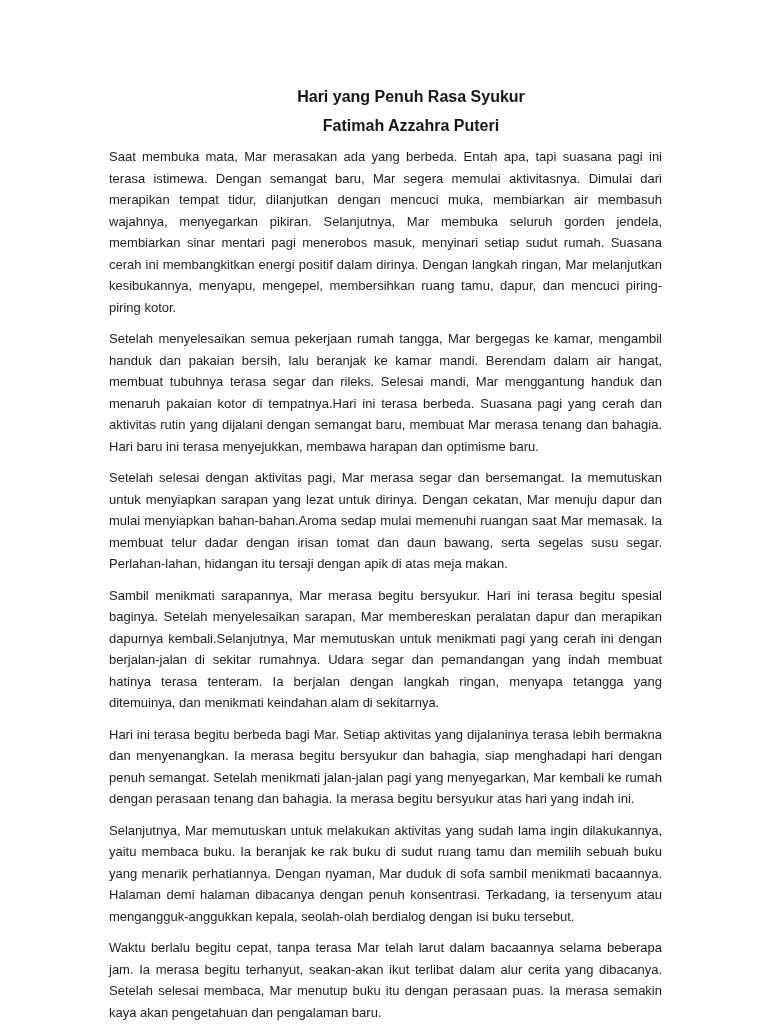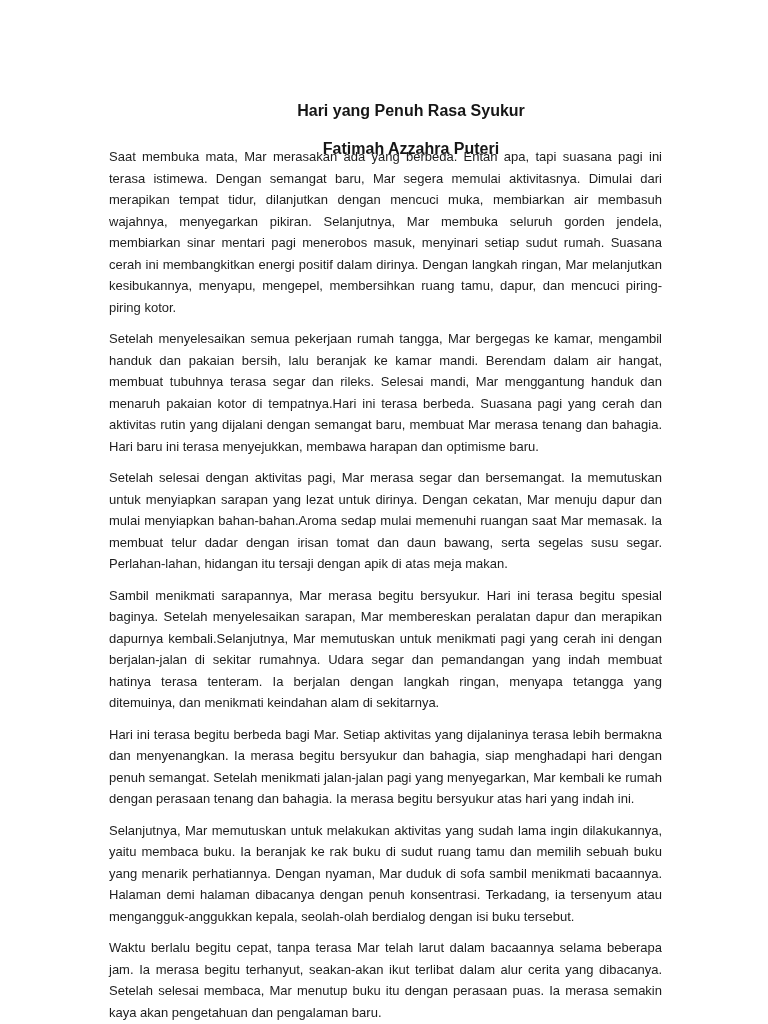--- a/index.html
+++ b/index.html
@@ -17,21 +17,21 @@
     overflow: hidden;
   }
   .heading {
     position: absolute;
     left: 109px;
     top: 84px;
     width: 604px;
     text-align: center;
   }
   .doc-title {
-    margin: 16px;
+    margin: 2px;
     font-size: 16px;
     font-weight: bold;
     line-height: 22px;
     color: #161616;
   }
   .doc-author {
     margin: 7px 0 17px 0;
     font-size: 16px;
     font-weight: bold;
     line-height: 22px;

